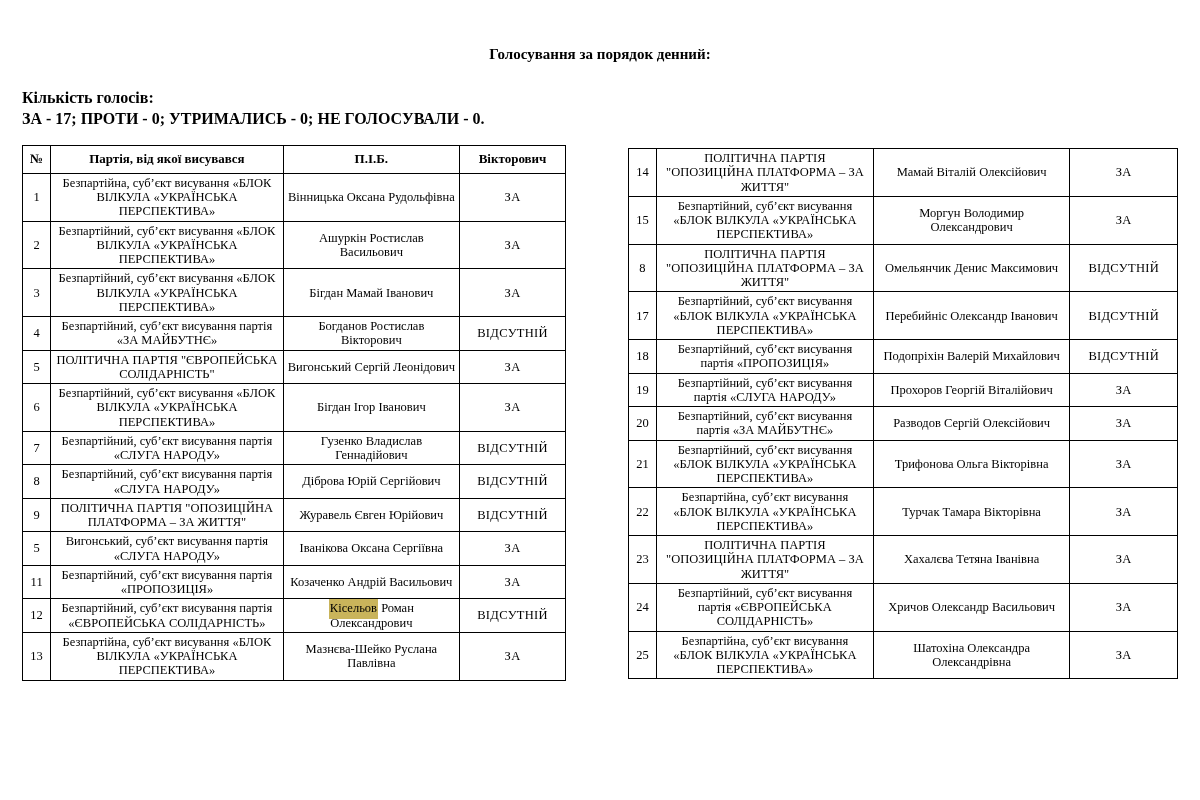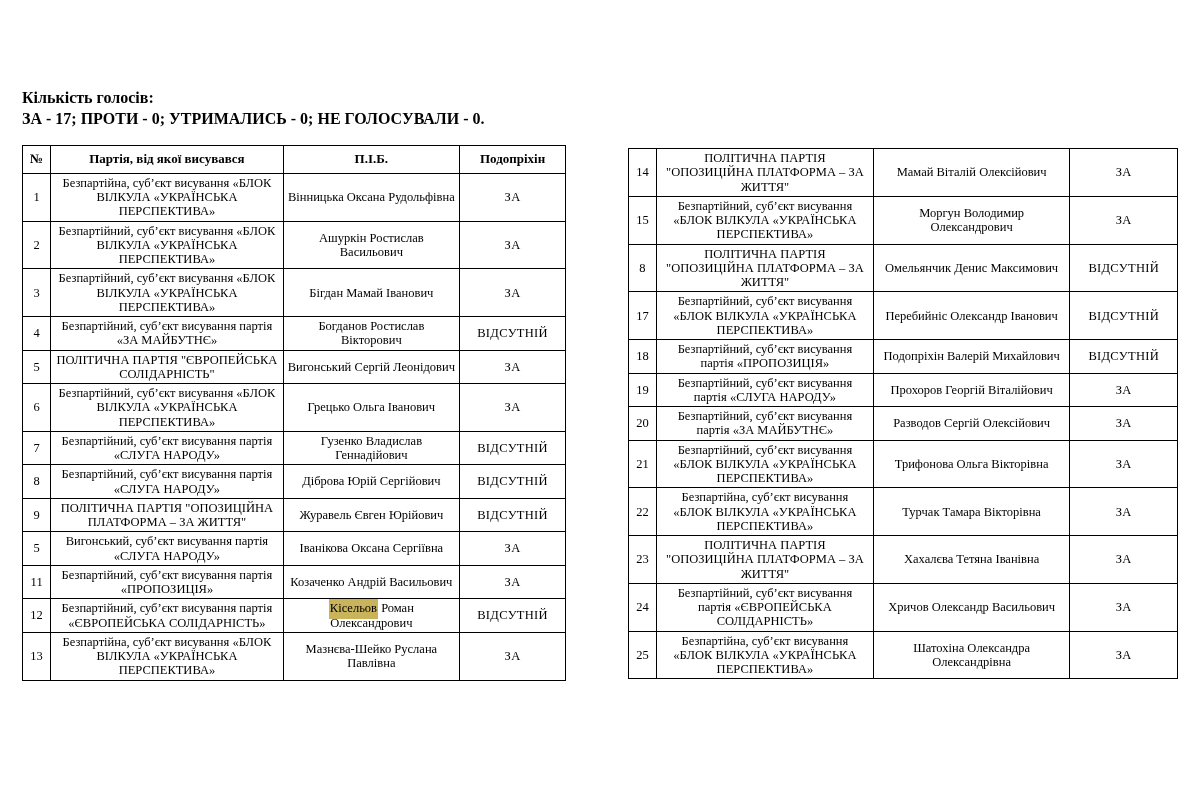--- a/index.html
+++ b/index.html
@@ -70,39 +70,40 @@
   }
   span.highlight {
     padding: 4px 1px;
   }
 </style>
 </head>
 <body>
 
 <div class="page">
 
+  <h1 class="doc-title">Голосування за порядок денний:</h1>
 
   <div class="summary">
     <div>Кількість голосів:</div>
     <div>ЗА - 17; ПРОТИ - 0; УТРИМАЛИСЬ - 0; НЕ ГОЛОСУВАЛИ - 0.</div>
   </div>
 
   <table class="vote-table left-table">
     <colgroup>
       <col style="width:5.2%">
       <col style="width:42.8%">
       <col style="width:32.5%">
       <col style="width:19.5%">
     </colgroup>
     <thead id="left-head">
         <tr>
           <th>№</th>
           <th>Партія, від якої висувався</th>
           <th>П.І.Б.</th>
-          <th>Подопріхін</th>
+          <th>Вікторович</th>
         </tr>
       </thead>
     <tbody id="left-body">
         <tr>
           <td class="col-num">1</td>
           <td class="col-party">Безпартійна, суб’єкт висування «БЛОК ВІЛКУЛА «УКРАЇНСЬКА ПЕРСПЕКТИВА»</td>
           <td class="col-name">Вінницька Оксана Рудольфівна</td>
           <td class="col-vote">ЗА</td>
         </tr>
         <tr>
@@ -125,21 +126,21 @@
         </tr>
         <tr>
           <td class="col-num">5</td>
           <td class="col-party">ПОЛІТИЧНА ПАРТІЯ "ЄВРОПЕЙСЬКА СОЛІДАРНІСТЬ"</td>
           <td class="col-name">Вигонський Сергій Леонідович</td>
           <td class="col-vote">ЗА</td>
         </tr>
         <tr>
           <td class="col-num">6</td>
           <td class="col-party">Безпартійний, суб’єкт висування «БЛОК ВІЛКУЛА «УКРАЇНСЬКА ПЕРСПЕКТИВА»</td>
-          <td class="col-name">Грецько Ольга Іванович</td>
+          <td class="col-name">Бігдан Ігор Іванович</td>
           <td class="col-vote">ЗА</td>
         </tr>
         <tr>
           <td class="col-num">7</td>
           <td class="col-party">Безпартійний, суб’єкт висування партія «СЛУГА НАРОДУ»</td>
           <td class="col-name">Гузенко Владислав Геннадійович</td>
           <td class="col-vote">ВІДСУТНІЙ</td>
         </tr>
         <tr>
           <td class="col-num">8</td>

